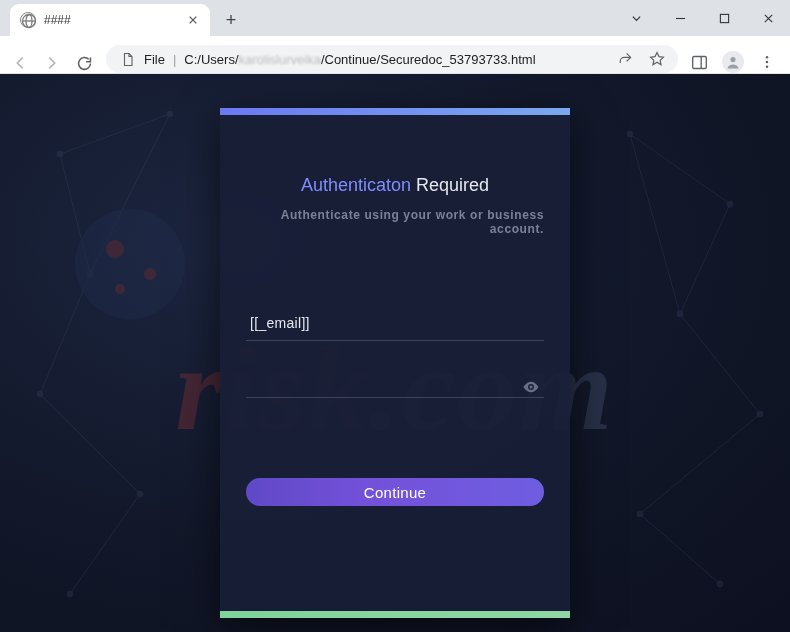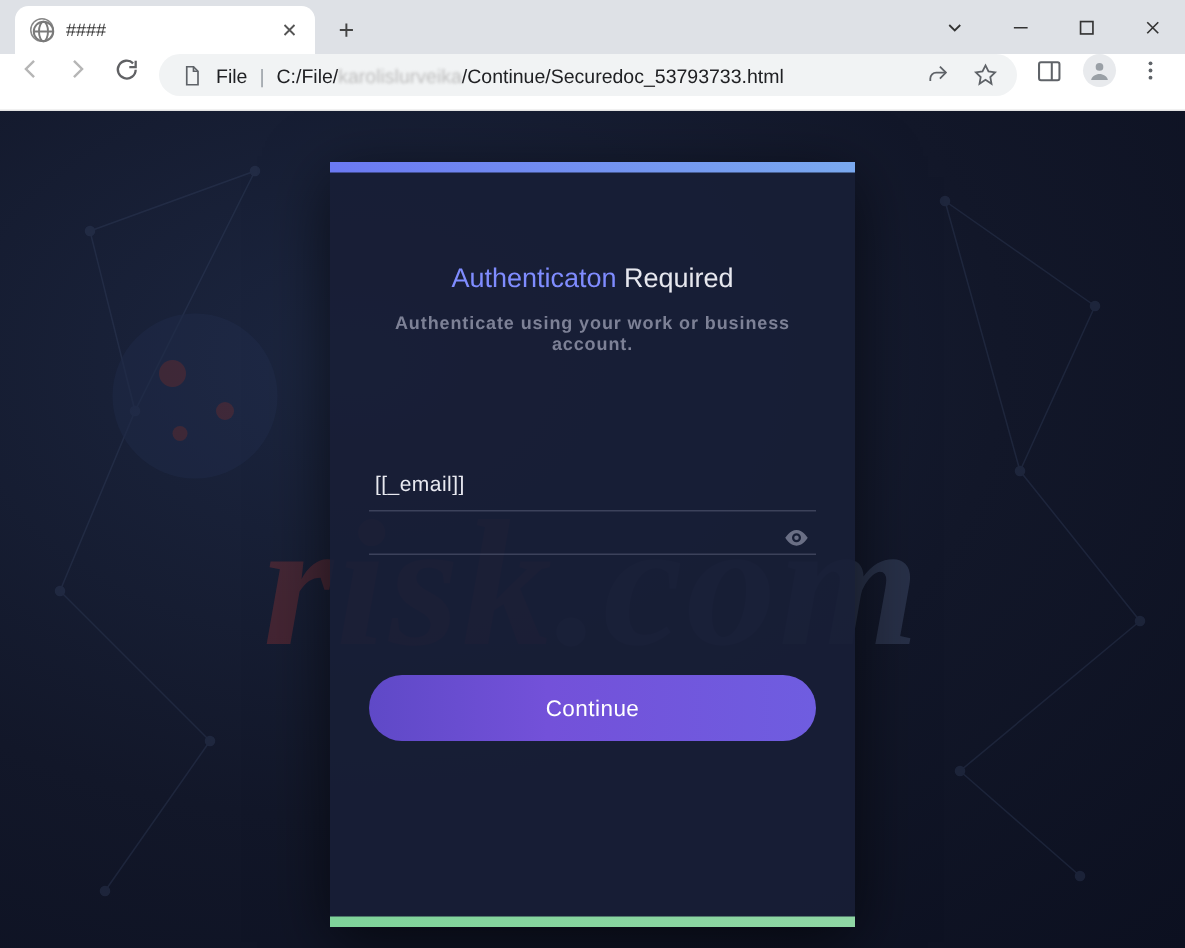--- a/index.html
+++ b/index.html
@@ -75,21 +75,21 @@
   .new-tab {
     width: 26px; height: 26px;
     display:flex; align-items:center; justify-content:center;
     color:#444;
     font-size:18px;
   }
   .toolbar {
     height: 38px;
     background: #fff;
     display: flex;
-    align-items: flex-start;
+    align-items: flex-end;
     padding: 0 10px;
     gap: 12px;
     border-bottom: 1px solid #e3e3e3;
   }
   .nav-btn { width: 20px; height:20px; color:#606164; display:flex; align-items:center; justify-content:center;}
   .nav-btn.disabled{ color:#b6b6b6;}
   .addrbar {
     flex:1;
     height: 28px;
     background: #f1f3f4;
@@ -141,40 +141,40 @@
     display:flex; flex-direction:column;
   }
   .card-top{ height:7px; background:linear-gradient(90deg,#6b79f2,#7aa9ef);}
   .card-bottom{ height:7px; background:linear-gradient(90deg,#7fd39a,#8fd6a4);}
   .card-body{ flex:1; padding:60px 26px 21px; display:flex; flex-direction:column; }
   .title{
     text-align:center; font-size:18px; font-weight:400; color:#e6e7ee; margin-bottom:12px;
   }
   .title .brand{ color:#7f8cff; }
   .subtitle{
-    text-align:center; font-size:12px; color:#7d8196; letter-spacing:0.6px; font-weight:600;
-  }
-  .fields{ margin-top:70px; display:flex; flex-direction:column; gap:12px;}
+    text-align:right; font-size:12px; color:#7d8196; letter-spacing:0.6px; font-weight:600;
+  }
+  .fields{ margin-top:70px; display:flex; flex-direction:column; gap:40px;}
   .field{
     position:relative;
     border-bottom:1px solid rgba(130,136,160,0.35);
     padding:8px 4px;
   }
   .field input{
     width:100%; background:transparent; border:none; outline:none;
     color:#e8e9f0; font-size:14px; letter-spacing:0.3px;
   }
   .field input::placeholder{ color:#6a6f85; }
   .eye{
     position:absolute; right:4px; top:50%; transform:translateY(-50%);
     color:#6a6f85;
   }
   .btn{
     margin-top:80px;
-    height:44px;
+    height:28px;
     width:100%;
     border:none;
     border-radius:22px;
     background:linear-gradient(90deg,#5f49c7,#7351d9 40%,#6f5de0);
     color:#fff; font-size:15px; letter-spacing:0.3px; cursor:pointer;
   }
 </style>
 </head>
 <body>
 
@@ -241,21 +241,21 @@
   <div class="addrbar">
     <span class="ic20">
       <svg viewBox="0 0 20 20" width="15" height="15" fill="none" stroke="#5f6368" stroke-width="1.5">
         <path d="M6 2h6l4 4v12H6z"></path>
           <path d="M12 2v4h4"></path>
       </svg>
     </span>
     <span class="scheme">File</span>
     <span style="color:#9aa0a6">|</span>
     <span class="addr-text">
-      <span>C:/File/</span><span class="blur">karolislurveika</span><span>/Continue/Securedoc_53793733.html</span>
+      <span>C:/Users/</span><span class="blur">karolislurveika</span><span>/Continue/Securedoc_53793733.html</span>
     </span>
     <span class="right-ic">
       <span class="ic20">
         <svg viewBox="0 0 20 20" width="16" height="16" fill="none" stroke="#5f6368" stroke-width="1.5">
             <path d="M12 3l5 5-5 5"></path>
             <path d="M17 8H9a5 5 0 0 0-5 5v2"></path>
           </svg>
       </span>
       <span class="ic20">
         <svg viewBox="0 0 20 20" width="16" height="16" fill="none" stroke="#5f6368" stroke-width="1.5">

